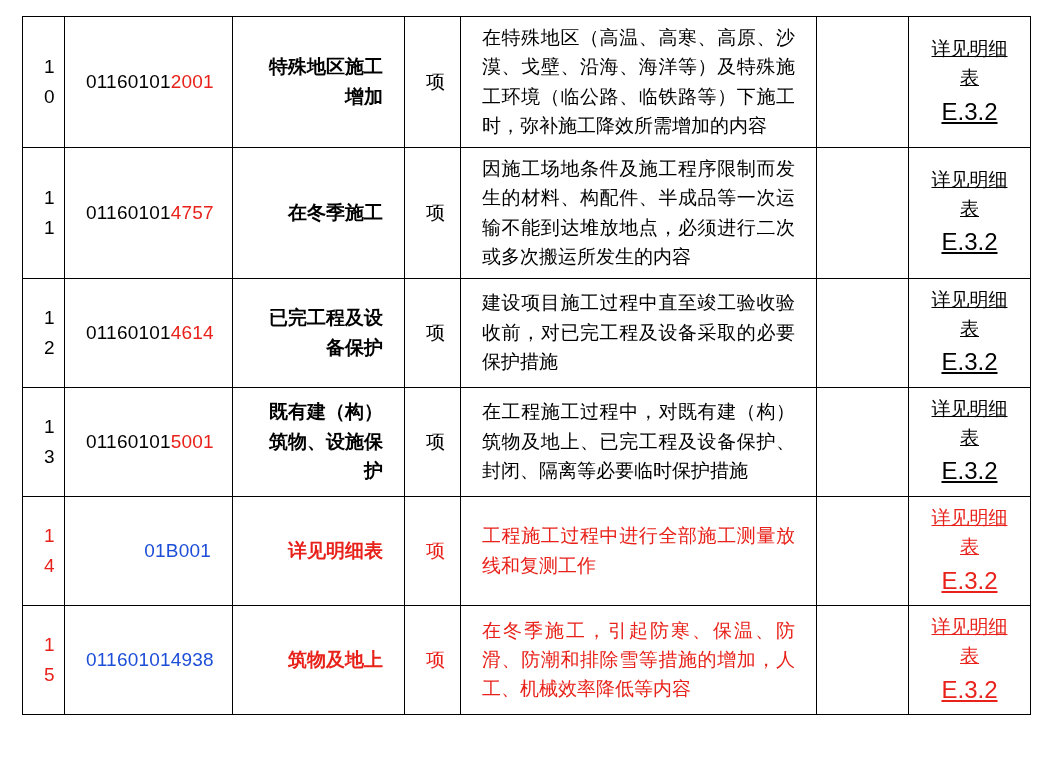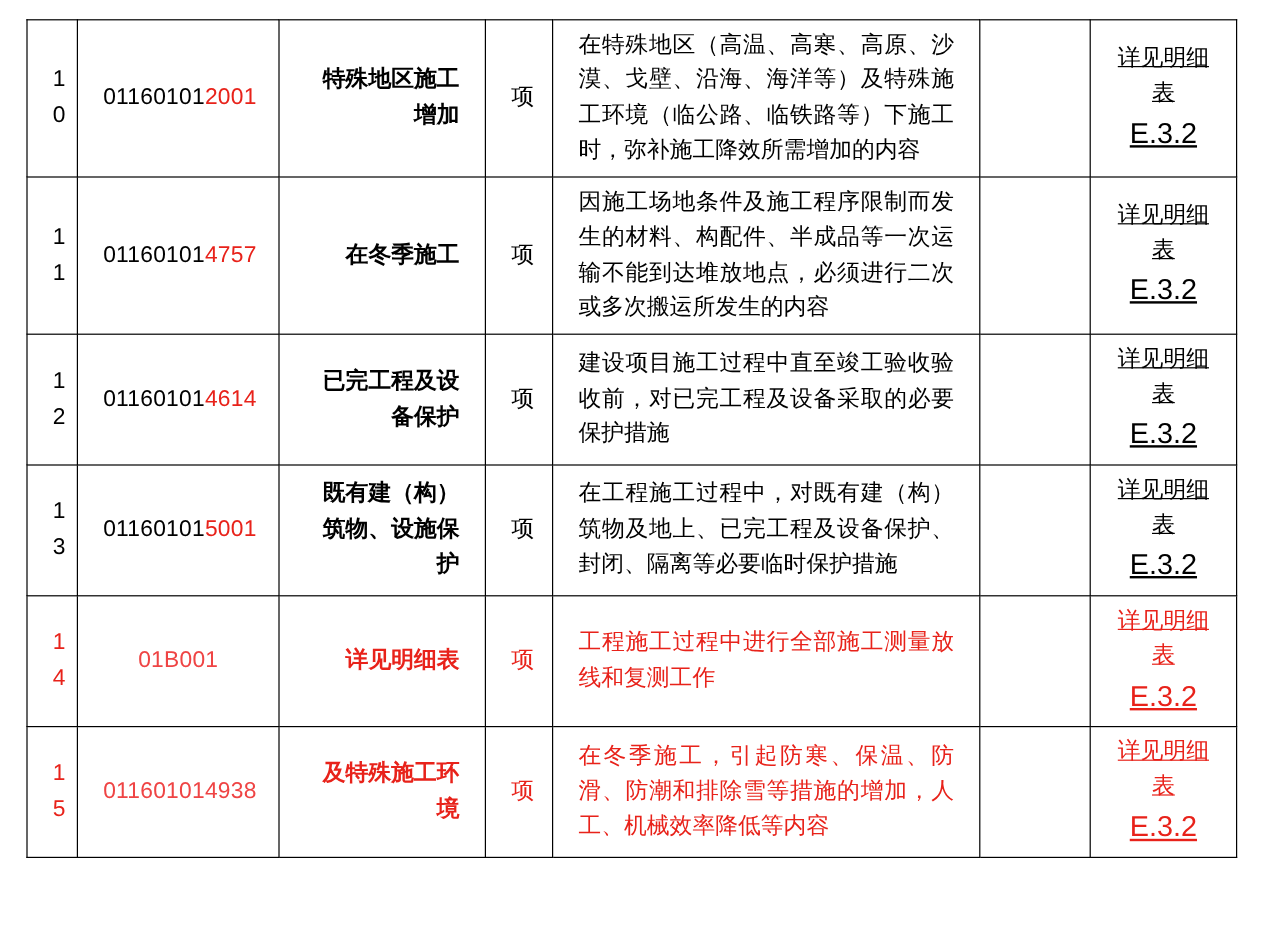--- a/index.html
+++ b/index.html
@@ -45,21 +45,21 @@
   td.no {
     text-align: center;
     font-family: "Liberation Sans", sans-serif;
     font-size: 20px;
     line-height: 1.25;
     padding: 4px 2px;
     letter-spacing: 0;
   }
   td.no .digit { display: block; }
   td.code {
-    text-align: center;
+    text-align: right;
     font-family: "Liberation Sans", sans-serif;
     font-size: 19px;
     letter-spacing: 0.2px;
     white-space: nowrap;
   }
   td.code .base { color: #000000; }
   td.code .suffix { color: #e8221a; }
   td.name {
     text-align: right;
     line-height: 1.5;
@@ -78,21 +78,21 @@
     text-align: center;
     line-height: 1.5;
     font-size: 18px;
     text-decoration: underline;
   }
   td.note .l2 { display: block; font-family: "Liberation Sans", sans-serif; font-size: 24px;}
 
   
   tr.red td { color: #e8221a; }
   tr.red td.code .base,
-  tr.red td.code .suffix { color: #ef4444; }
+  tr.red td.code .suffix { color: #1d4ed8; }
   tr.red td.no { color: #e8221a; }
 </style>
 </head>
 <body>
 
 <div id="sheet">
   <table class="spec-table">
     <colgroup>
       <col class="c-no">
         <col class="c-code">
@@ -168,21 +168,21 @@
         <td class="blank"></td>
         <td class="note"><span>详见明细表</span><span class="l2">E.3.2</span></td>
       </tr>
 
       <tr class="red">
         <td class="no">
           <span class="digit">1</span>
           <span class="digit">5</span>
         </td>
         <td class="code"><span class="base">0116010</span><span class="suffix">14938</span></td>
-        <td class="name">及特殊施工环境</td>
+        <td class="name">筑物及地上</td>
         <td class="unit">项</td>
         <td class="desc">在冬季施工，引起防寒、保温、防滑、防潮和排除雪等措施的增加，人工、机械效率降低等内容</td>
         <td class="blank"></td>
         <td class="note"><span>详见明细表</span><span class="l2">E.3.2</span></td>
       </tr>
 
     </tbody>
   </table>
 </div>
 

